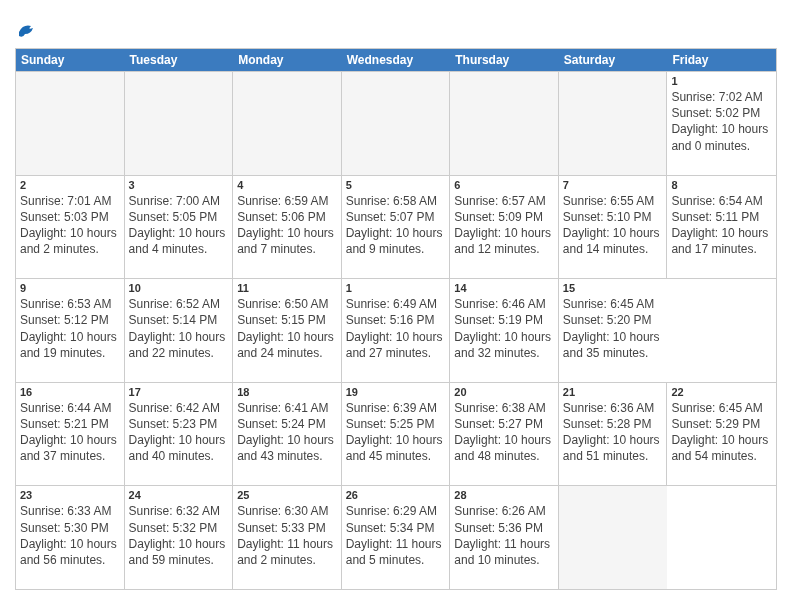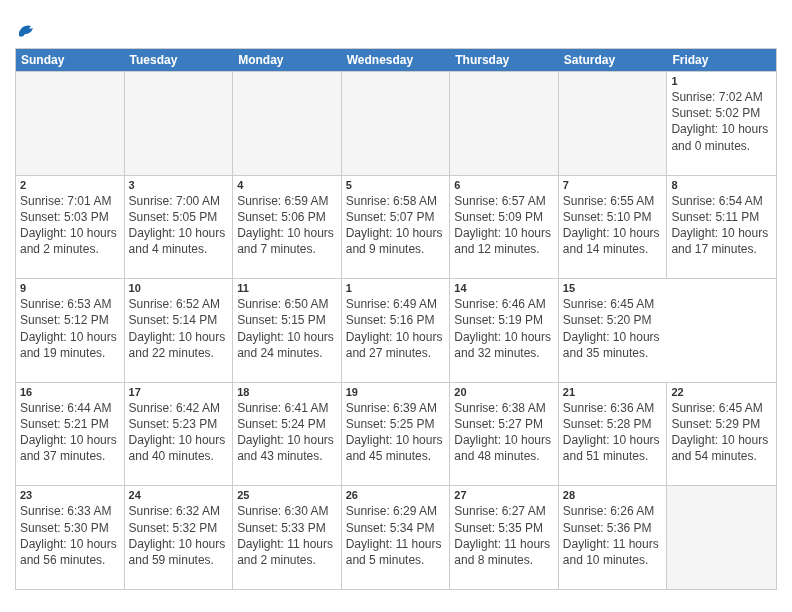--- a/index.html
+++ b/index.html
@@ -306,26 +306,20 @@
 Sunset: 5:33 PM
 Daylight: 11 hours and 2 minutes.</div>
           </div>
           <div class="cal-cell">
             <div class="day-num">26</div>
             <div class="day-info">Sunrise: 6:29 AM
 Sunset: 5:34 PM
 Daylight: 11 hours and 5 minutes.</div>
           </div>
           <div class="cal-cell">
-            <div class="day-num">27</div>
-            <div class="day-info">Sunrise: 6:27 AM
-Sunset: 5:35 PM
-Daylight: 11 hours and 8 minutes.</div>
-          </div>
-          <div class="cal-cell">
             <div class="day-num">28</div>
             <div class="day-info">Sunrise: 6:26 AM
 Sunset: 5:36 PM
 Daylight: 11 hours and 10 minutes.</div>
           </div>
           <div class="cal-cell empty"></div>
         </div>
       </div>
   </div>
 </div>

